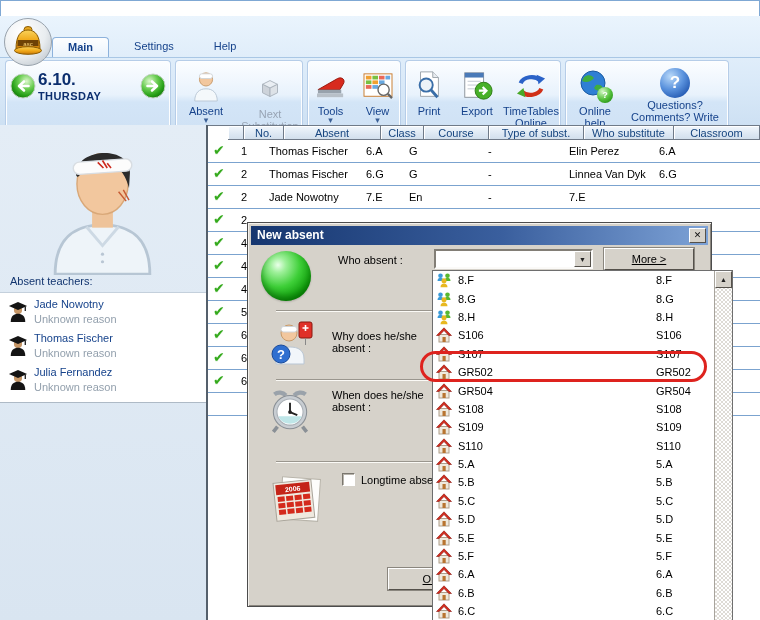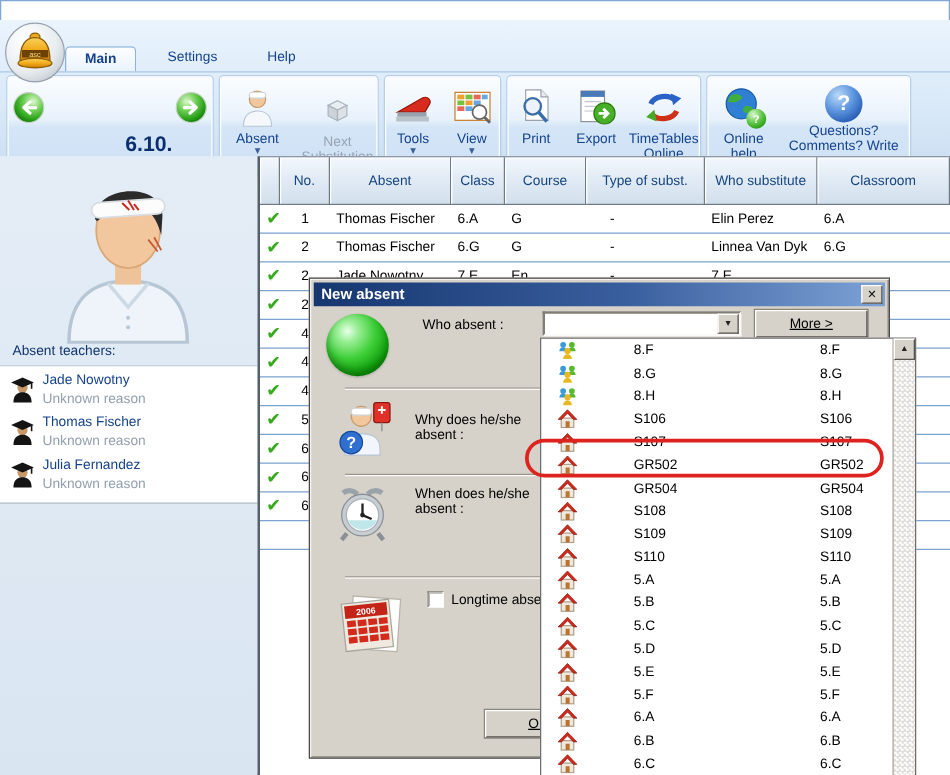--- a/index.html
+++ b/index.html
@@ -17,21 +17,21 @@
   .tab.active { background:linear-gradient(#fdfeff,#eaf3fc); border:1px solid #8db2dc; border-bottom:none;
     border-radius:4px 4px 0 0; font-weight:bold; }
   .ribbon { position:absolute; left:6px; top:45px; height:75px; display:flex; gap:6px; }
   .rgroup { border:1px solid #fdfeff; box-shadow:0 0 0 1px #b6cde8; border-radius:3px;
     background:linear-gradient(180deg,#fbfdff 0%,#e8f2fc 45%,#d3e5f7 55%,#cfe1f4 100%);
     display:flex; justify-content:center; }
   .g-date { width:164px; align-items:flex-start; padding-top:8px; gap:2px; }
   .navbtn { width:26px; height:26px; margin-top:3px; border:none; background:none; cursor:pointer; }
   .navbtn svg { display:block; }
   .flip { transform:scaleX(-1); }
-  .datebox { width:100px; text-align:right; color:#0b2e6e;margin-top:36px; }
+  .datebox { width:100px; text-align:left; color:#0b2e6e; }
   .date-day { font-size:17px; font-weight:bold; line-height:20px; }
   .date-weekday { font-size:11px; font-weight:bold; letter-spacing:.4px; }
   .rbtn { display:flex; flex-direction:column; align-items:center; padding-top:5px;
     color:#15428b; text-align:center; line-height:12px; cursor:pointer; }
   .rbtn .icn { height:38px; display:flex; align-items:center; justify-content:center; }
   .rbtn .caret { line-height:7px; font-size:9px; color:#3a5f96; }
   .rbtn.disabled { color:#98a4b4;justify-content:center; }
   .g-absent { width:126px; gap:4px; }
   .g-tools { width:92px; gap:4px; }
   .g-print { width:154px; gap:2px; }
@@ -47,21 +47,21 @@
     border-top:1px solid #c4d0dc; border-bottom:1px solid #aebac6; padding-top:3px; }
   .teacher { display:flex; height:34px; padding-left:8px; cursor:pointer; }
   .teacher .ticn { width:26px; padding-top:3px; }
   .tname { color:#15428b; line-height:16px; }
   .treason { color:#93a0ad; line-height:15px; }
   .vdivider { position:absolute; left:206px; top:125px; width:2px; height:495px; background:#55606c; }
 
   
   .tablearea { position:absolute; left:208px; top:125px; width:552px; height:495px; background:#fff; z-index:10; }
   .thead { display:grid; grid-template-columns:16px 40px 97px 43px 65px 95px 90px minmax(0,1fr);
-    height:39px; border-top:1px solid #6f7a88; }
+    height:15px; border-top:1px solid #6f7a88;padding-left:20px; }
   .hcell { background:linear-gradient(180deg,#f2f7fc 0%,#dde8f3 60%,#d2dfec 100%);
     border-right:1px solid #6f7a88; border-bottom:1px solid #6f7a88; box-shadow:inset 1px 1px 0 #fff;
     color:#16457f; display:flex; align-items:center; justify-content:center; white-space:nowrap; overflow:hidden; cursor:pointer; }
   .trow { display:grid; grid-template-columns:16px 40px 97px 43px 65px 95px 90px minmax(0,1fr);
     height:23px; border-bottom:1px solid #7ba3cf; position:relative; cursor:pointer; }
   .tcell { display:flex; align-items:center; white-space:nowrap; overflow:hidden; }
   .c-no { justify-content:center; }
   .c-absent,.c-class,.c-course,.c-who,.c-room { padding-left:5px; }
   .c-type { padding-left:19px; }
   .chk { position:absolute; left:5px; top:2px; width:22px; font-size:14px; font-weight:bold; color:#35aa1d;
@@ -90,21 +90,21 @@
     box-shadow:0 0 0 1px #8a867e; text-align:center; cursor:pointer; color:#000;text-decoration:underline; }
   .more-btn { left:356px; top:25px; width:90px; height:22px; line-height:20px; }
   .ok-btn { left:140px; top:345px; width:85px; height:22px; line-height:20px; }
   .checkbox { position:absolute; left:94px; top:250px; width:13px; height:13px; background:#fff;
     border:1px solid; border-color:#7a766e #fff #fff #7a766e; box-shadow:inset 1px 1px 0 #b8b4ac; cursor:pointer; }
   .dicon { position:absolute; }
 
   
   .list { position:absolute; left:432px; top:270px; width:301px; height:352px; background:#fff;
     border:1px solid #6e6e6e; z-index:40; }
-  .litem { height:18.4px; display:flex; align-items:center; padding-left:13px; position:relative; cursor:pointer;gap:39px; }
+  .litem { height:18.4px; display:flex; align-items:center; padding-left:3px; position:relative; cursor:pointer; }
   .litem .iw { width:17px; height:16px; }
   .litem .lname { margin-left:5px; }
   .litem .rname { position:absolute; left:223px; }
   .scrollbar { position:absolute; right:0; top:0; width:18px; height:100%;
     background:repeating-conic-gradient(#ffffff 0% 25%, #dedbd5 0% 50%) 0 0/4px 4px; border-left:1px solid #a8a49c; }
   .scroll-up { width:17px; height:17px; background:#d6d2ca; border:1px solid; border-color:#fff #55514b #55514b #fff;
     font-size:7px; display:flex; align-items:center; justify-content:center; color:#222; cursor:pointer; }
 
   
   .annotation { position:absolute; left:420px; top:351px; width:287px; height:31px;

